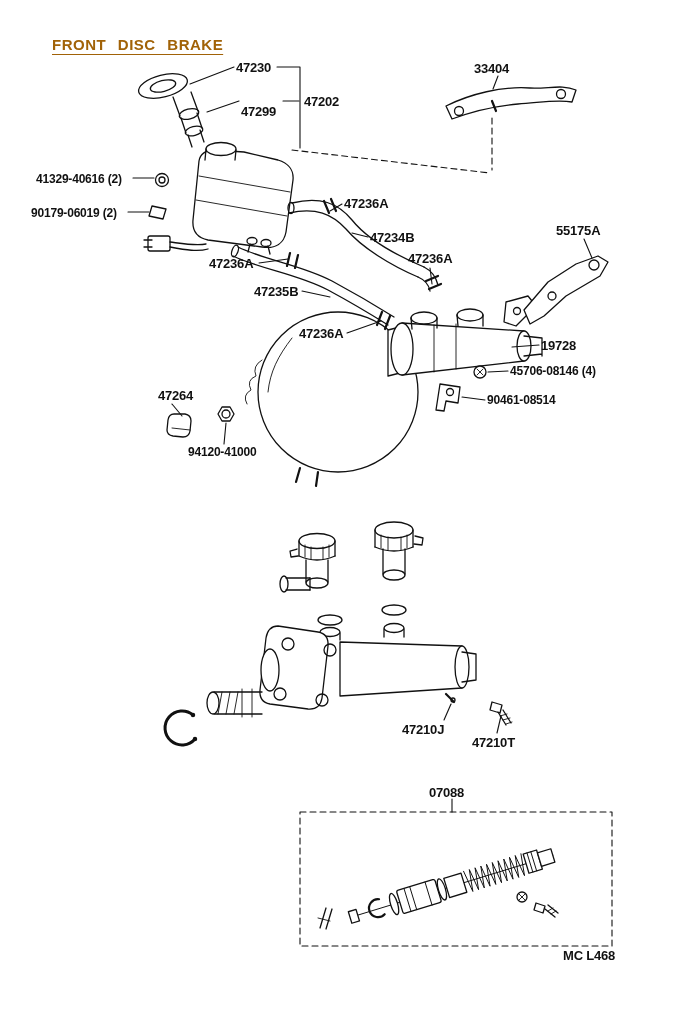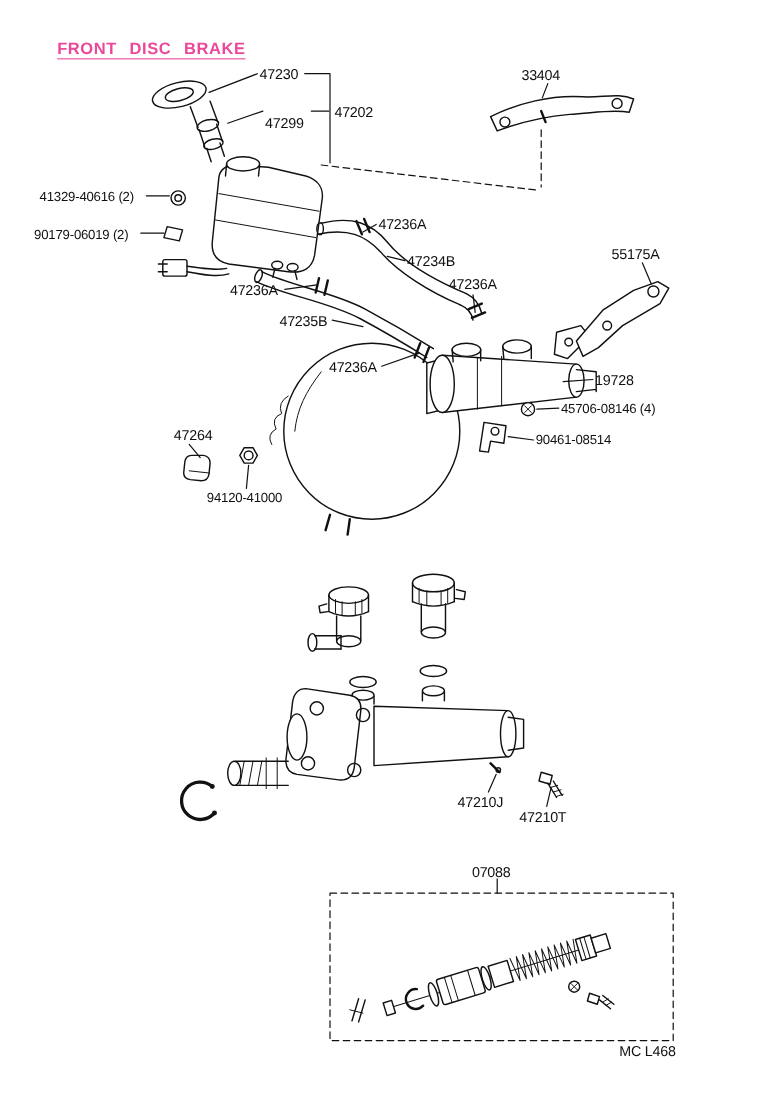--- a/index.html
+++ b/index.html
@@ -4,24 +4,24 @@
 <style>
   * { margin:0; padding:0; box-sizing:border-box; }
   html,body { background:#ffffff; }
   .page {
     position:relative; width:696px; height:1014px; background:#ffffff;
     font-family:"Liberation Sans", sans-serif; color:#111; overflow:hidden;
   }
   .title {
     position:absolute; left:52px; top:36px;
     font-size:15px; font-weight:bold; letter-spacing:.5px; word-spacing:7px;
-    text-decoration:underline; text-underline-offset:4px; color:#ec4899;
+    text-decoration:underline; text-underline-offset:4px; color:#a16207;
   }
   .lbl {
-    position:absolute; font-size:13px; font-weight:normal; white-space:nowrap;
+    position:absolute; font-size:13px; font-weight:bold; white-space:nowrap;
     letter-spacing:-0.2px; color:#111;
   }
   .lbl.small { font-size:12px; }
   svg.art-layer { position:absolute; left:0; top:0; }
   .art  { stroke:#111; fill:none; stroke-width:1.3; stroke-linecap:round; stroke-linejoin:round; }
   .dash { stroke-dasharray:6 4; stroke-width:1.1; }
   .leader { stroke-width:1.1; }
   .thick { stroke-width:2.2; }
   .thin  { stroke-width:0.9; }
 </style>
@@ -282,19 +282,19 @@
   <div class="lbl" style="left:556px;top:223px">55175A</div>
   <div class="lbl" style="left:209px;top:256px">47236A</div>
   <div class="lbl" style="left:408px;top:251px">47236A</div>
   <div class="lbl" style="left:254px;top:284px">47235B</div>
   <div class="lbl" style="left:299px;top:326px">47236A</div>
   <div class="lbl" style="left:541px;top:338px">19728</div>
   <div class="lbl small" style="left:510px;top:364px">45706-08146 (4)</div>
   <div class="lbl" style="left:158px;top:388px">47264</div>
   <div class="lbl small" style="left:487px;top:393px">90461-08514</div>
   <div class="lbl small" style="left:188px;top:445px">94120-41000</div>
-  <div class="lbl" style="left:416px;top:722px">47210J</div>
+  <div class="lbl" style="left:402px;top:722px">47210J</div>
   <div class="lbl" style="left:472px;top:735px">47210T</div>
   <div class="lbl" style="left:429px;top:785px">07088</div>
 
   <div class="lbl" style="left:563px;top:948px">MC L468</div>
 
 </div>
 
 </body></html>

